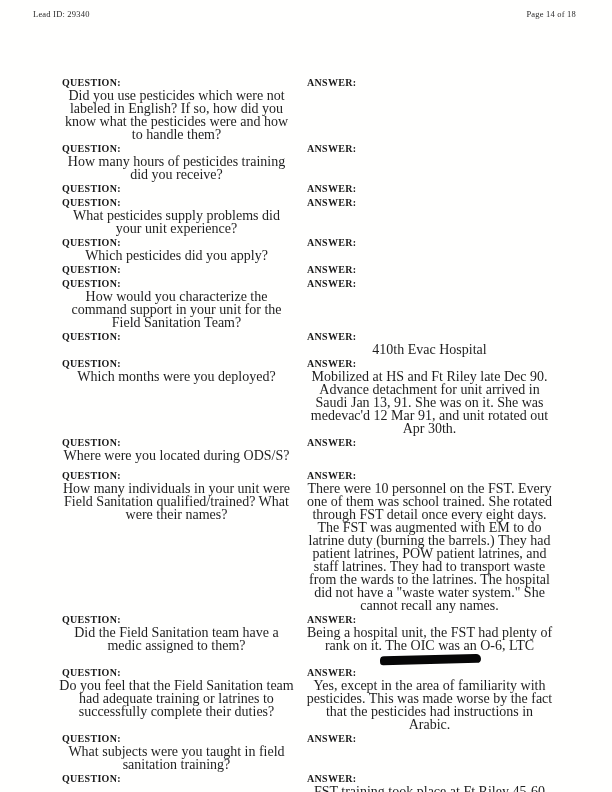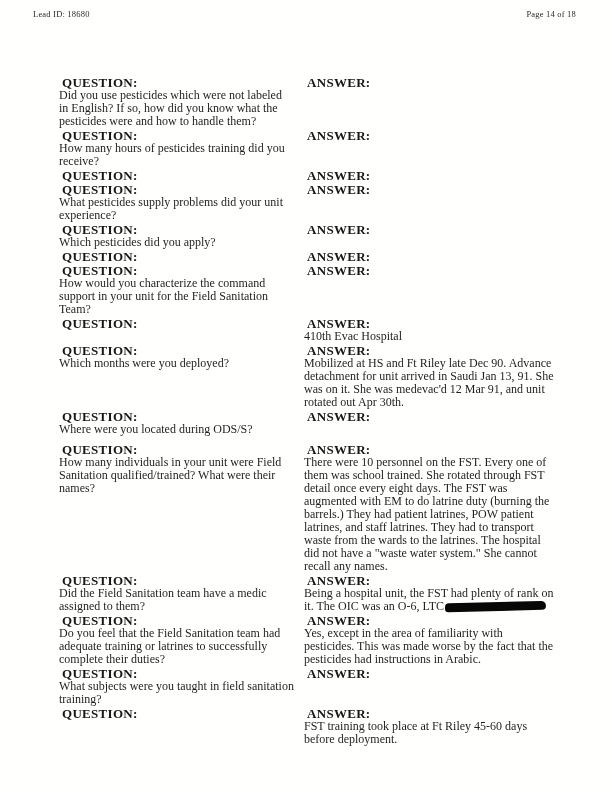--- a/index.html
+++ b/index.html
@@ -46,48 +46,49 @@
     padding-right: 10px;
     box-sizing: border-box;
     flex-shrink: 0;
   }
   .acol {
     flex: 1;
     min-width: 0;
   }
   .label {
     font-weight: bold;
-    font-size: 13px;
+    font-size: 10px;
     line-height: 13px;
     padding-left: 3px;
     letter-spacing: 0.3px;
     color: #171717;
   }
   .qtext, .atext {
-    font-size: 12px;
+    font-size: 14px;
     line-height: 13px;
     color: #1e1e1e;
+    text-align: center;
   }
   .redaction {
     display: inline-block;
     width: 101px;
     height: 9px;
     background: #070707;
     border-radius: 5px 6px 5px 4px;
     transform: rotate(-1.4deg);
     vertical-align: -1px;
     margin-left: 1px;
   }
 </style>
 </head>
 <body>
 
 <div class="page">
   <div class="header">
-    <span>Lead ID: 18680</span>
+    <span>Lead ID: 29340</span>
     <span>Page 14 of  18</span>
   </div>
   <div class="content">
   <div class="row">
     <div class="qcol">
       <div class="label">QUESTION:</div>
       <div class="qtext">Did you use pesticides which were not labeled in English?  If so, how did you know what the pesticides were and how to handle them?</div>
     </div>
     <div class="acol">
       <div class="label">ANSWER:</div>

